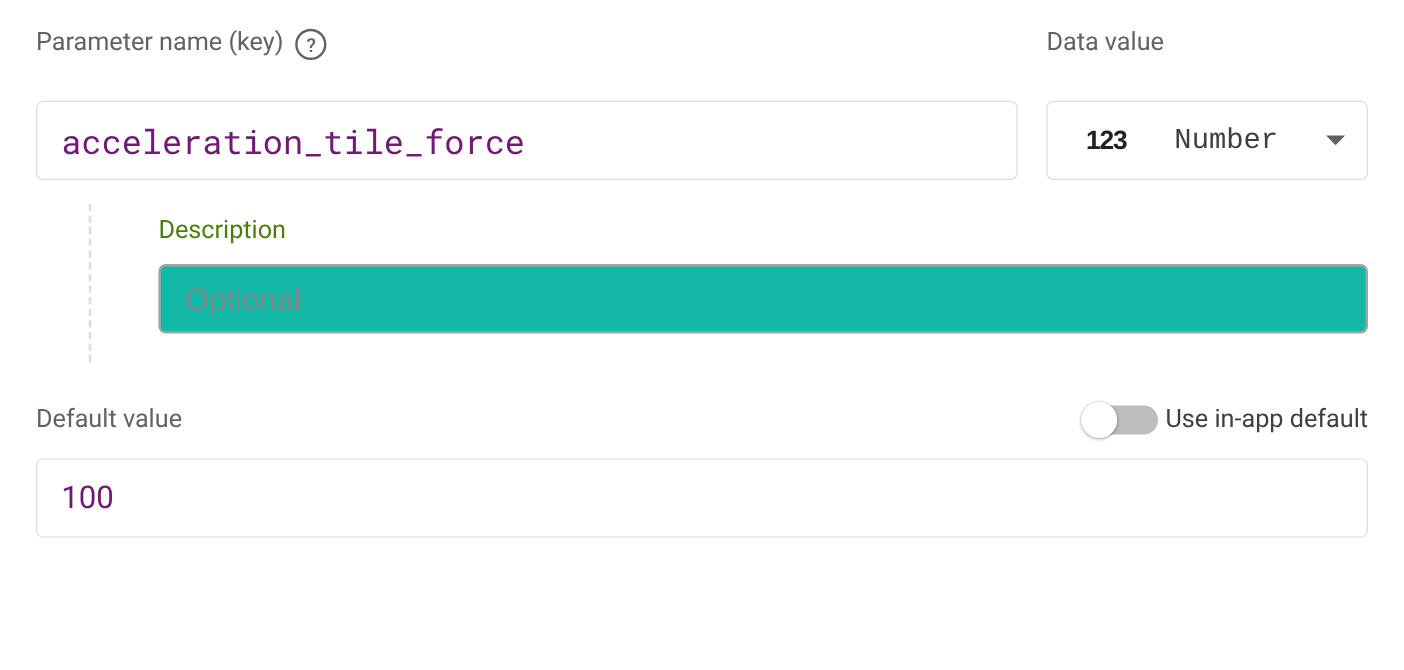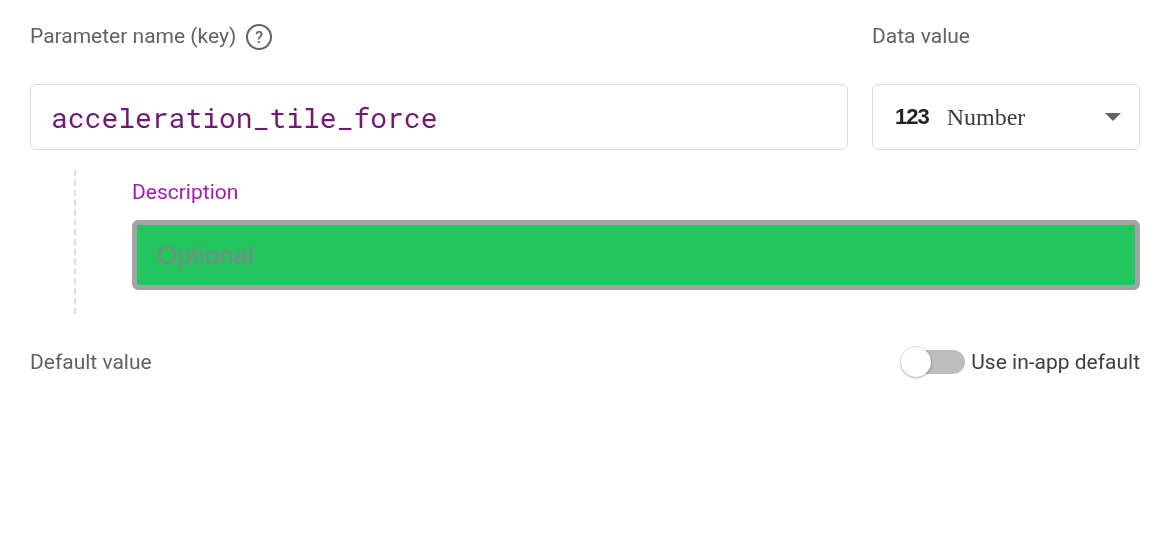--- a/index.html
+++ b/index.html
@@ -61,39 +61,40 @@
     }
     .text-input.sans {
       font-family: 'Roboto', 'Helvetica Neue', Arial, sans-serif;
       font-size: 26px;
     }
     .dropdown {
       width: 100%;
       height: 66px;
       border: 1px solid #dadce0;
       border-radius: 6px;
-      padding: 0 18px 0 22px;
+      padding: 0 18px 0 32px;
       display: flex;
       align-items: center;
       gap: 18px;
       cursor: pointer;
       background: #fff;
     }
     .type-icon {
       font-family: 'Arial Black', Arial, sans-serif;
       font-weight: 900;
       font-size: 22px;
       letter-spacing: -1px;
       color: #202124;
     }
     .dropdown-label {
       flex: 1;
       font-size: 24px;
       color: #3c4043;
-      font-family: Liberation Serif, serif;
+      font-family: Liberation Mono, monospace;
+      text-align: center;
     }
     .chevron {
       width: 0;
       height: 0;
       border-left: 8px solid transparent;
       border-right: 8px solid transparent;
       border-top: 8px solid #5f6368;
     }
     .indent-section {
       display: flex;
@@ -105,33 +106,33 @@
       margin-left: 44px;
       margin-right: 56px;
     }
     .description-section {
       flex: 1;
       padding-top: 10px;
       padding-bottom: 24px;
     }
     .desc-label {
       font-size: 21px;
-      color: #a21caf;
+      color: #4d7c0f;
       margin-bottom: 16px;
     }
     .desc-input {
       width: 100%;
-      height: 70px;
-      border: 5px solid #a3a3a3;
+      height: 58px;
+      border: 2px solid #a3a3a3;
       border-radius: 6px;
       padding: 0 20px;
       font-size: 26px;
       color: #3c4043;
       outline: none;
-      background: #22c55e;
+      background: #14b8a6;
     }
     .desc-input::placeholder {
       color: #80868b;
     }
     .default-section {
       margin-top: 36px;
     }
     .default-header {
       display: flex;
       align-items: flex-start;
@@ -204,13 +205,14 @@
 <div class="default-section">
   <div class="default-header">
     <span class="default-label">Default value</span>
     <div class="toggle-wrap">
       <div class="toggle">
         <div class="toggle-knob"></div>
       </div>
       <span class="toggle-label">Use in-app default</span>
     </div>
   </div>
+  <input type="text" class="text-input sans" value="100" style="">
 </div>
 
 </body></html>

